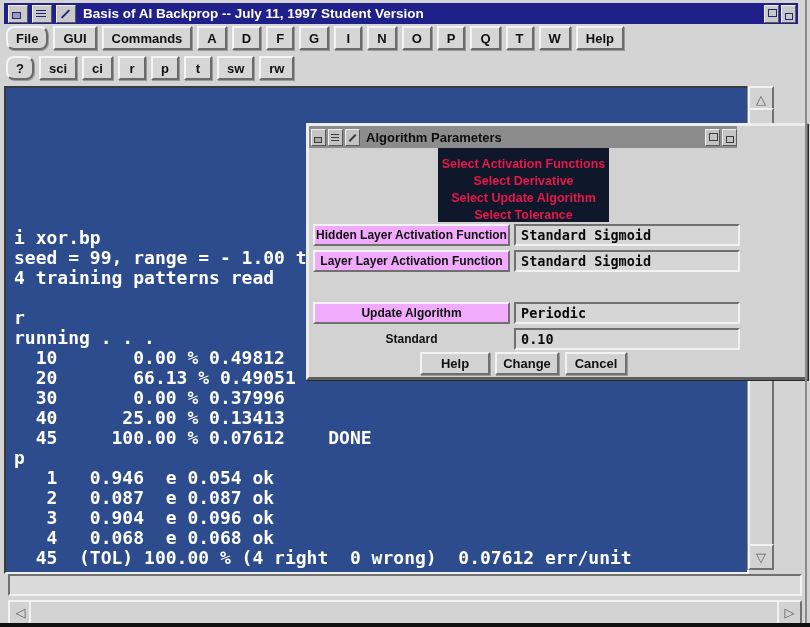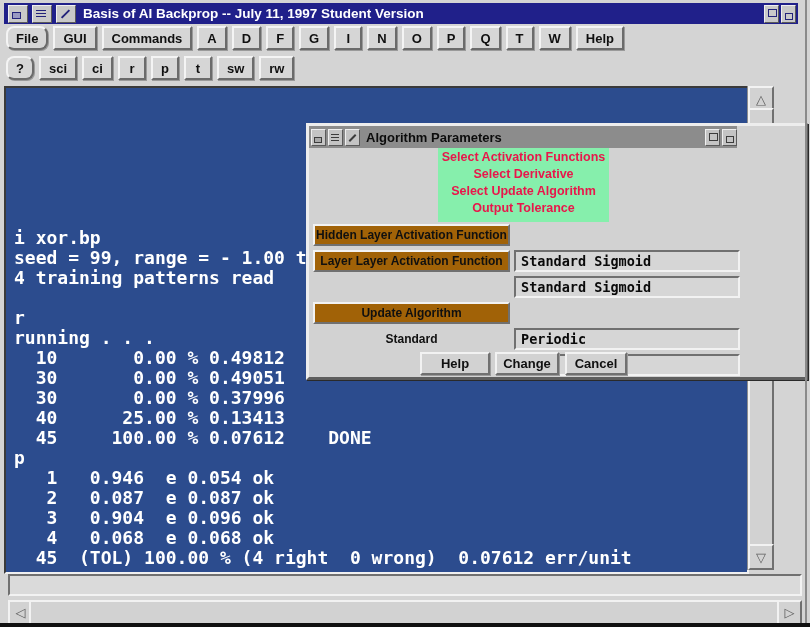--- a/index.html
+++ b/index.html
@@ -104,44 +104,44 @@
   .dlg-titlebar .wm-btn { width:13px; height:15px; margin-left:2px; background:#c4c4c4; }
   .dlg-titlebar .g-corner { border-color:#3c3c3c; background:#a8a8a8; left:2px; bottom:2px; width:6px; height:4px; }
   .dlg-titlebar .g-lines { background:#3c3c3c; box-shadow:0 3px 0 #3c3c3c, 0 6px 0 #3c3c3c; width:8px; left:2px; }
   .dlg-titlebar .g-diag { background:#3c3c3c; width:9px; left:2px; }
   .dlg-titlebar .g-box, .dlg-titlebar .g-box2 { border-color:#3c3c3c; }
   .dlg-title { font-weight:bold; font-size:13px; color:#0c0c0c; margin-left:6px; white-space:nowrap; }
   .dlg-titlebar .spacer { flex:1; }
 
   .dlg-body { position:absolute; left:0; top:22px; width:428px; height:229px; }
   .dlg-header {
-    position:absolute; left:129px; top:0; width:171px; height:74px; background:#86efac;
-    text-align:center; padding-top:1px; box-sizing:border-box;
+    position:absolute; left:129px; top:0; width:171px; height:74px; background:#0f172a;
+    text-align:center; padding-top:8px; box-sizing:border-box;
   }
   .dlg-link { font-weight:bold; font-size:12.5px; line-height:17px; color:#e8174b; white-space:nowrap; }
 
   .dlg-row { position:absolute; left:0; width:428px; height:22px; }
   .dlg-label-btn {
     position:absolute; left:4px; top:0; width:197px; height:22px; box-sizing:border-box;
     font-weight:bold; font-size:12px; color:#101010; text-align:center;
-    background:#a16207;
+    background:#f0abfc;
     border-top:2px solid #f2f2f2; border-left:2px solid #f2f2f2;
     border-bottom:2px solid #707070; border-right:2px solid #707070;
   }
   .dlg-label-plain {
     position:absolute; left:4px; top:0; width:197px; height:22px; line-height:22px;
     font-weight:bold; font-size:12px; color:#101010; text-align:center;
   }
   .dlg-value {
     position:absolute; left:205px; top:0; width:226px; height:22px; box-sizing:border-box;
     background:#d6d6d6; line-height:18px; padding-left:5px;
     font-family:"DejaVu Sans Mono", monospace; font-weight:bold; font-size:13.5px; color:#0a0a0a;
     border-top:2px solid #707070; border-left:2px solid #707070;
     border-bottom:2px solid #f2f2f2; border-right:2px solid #f2f2f2;
-    white-space:nowrap; overflow:hidden;margin-top:26px;
+    white-space:nowrap; overflow:hidden;
   }
   input.dlg-value { padding-left:5px; }
   .dlg-buttons { position:absolute; left:0; top:204px; width:428px; height:23px; }
   .dlg-btn {
     position:absolute; top:0; height:23px; box-sizing:border-box;
     font-weight:bold; font-size:13px; color:#101010;
     background:#d2d2d2;
     border-top:2px solid #f2f2f2; border-left:2px solid #f2f2f2;
     border-bottom:2px solid #707070; border-right:2px solid #707070;
     box-shadow:1px 1px 0 #9a9a9a;
@@ -204,21 +204,21 @@
 
 <div class="terminal">
   <div class="term-text">
     <div class="term-line">i xor.bp</div>
     <div class="term-line">seed = 99, range = - 1.00 t</div>
     <div class="term-line">4 training patterns read</div>
     <div class="term-line"></div>
     <div class="term-line">r</div>
     <div class="term-line">running . . .</div>
     <div class="term-line">  10       0.00 % 0.49812</div>
-    <div class="term-line">  30       0.00 % 0.49051</div>
+    <div class="term-line">  20       66.13 % 0.49051</div>
     <div class="term-line">  30       0.00 % 0.37996</div>
     <div class="term-line">  40      25.00 % 0.13413</div>
     <div class="term-line">  45     100.00 % 0.07612    DONE</div>
     <div class="term-line">p</div>
     <div class="term-line">   1   0.946  e 0.054 ok</div>
     <div class="term-line">   2   0.087  e 0.087 ok</div>
     <div class="term-line">   3   0.904  e 0.096 ok</div>
     <div class="term-line">   4   0.068  e 0.068 ok</div>
     <div class="term-line">  45  (TOL) 100.00 % (4 right  0 wrong)  0.07612 err/unit</div>
   </div>
@@ -263,21 +263,21 @@
       </span>
     <span class="wm-btn">
         <span class="g-box2"></span>
       </span>
   </div>
   <div class="dlg-body">
     <div class="dlg-header">
       <div class="dlg-link">Select Activation Functions</div>
       <div class="dlg-link">Select Derivative</div>
       <div class="dlg-link">Select Update Algorithm</div>
-      <div class="dlg-link">Output Tolerance</div>
+      <div class="dlg-link">Select Tolerance</div>
     </div>
 
     <div class="dlg-row" style="top:76px">
       <button class="dlg-label-btn">Hidden Layer Activation Function</button>
       <div class="dlg-value">Standard Sigmoid</div>
     </div>
     <div class="dlg-row" style="top:102px">
       <button class="dlg-label-btn">Layer Layer Activation Function</button>
       <div class="dlg-value">Standard Sigmoid</div>
     </div>

